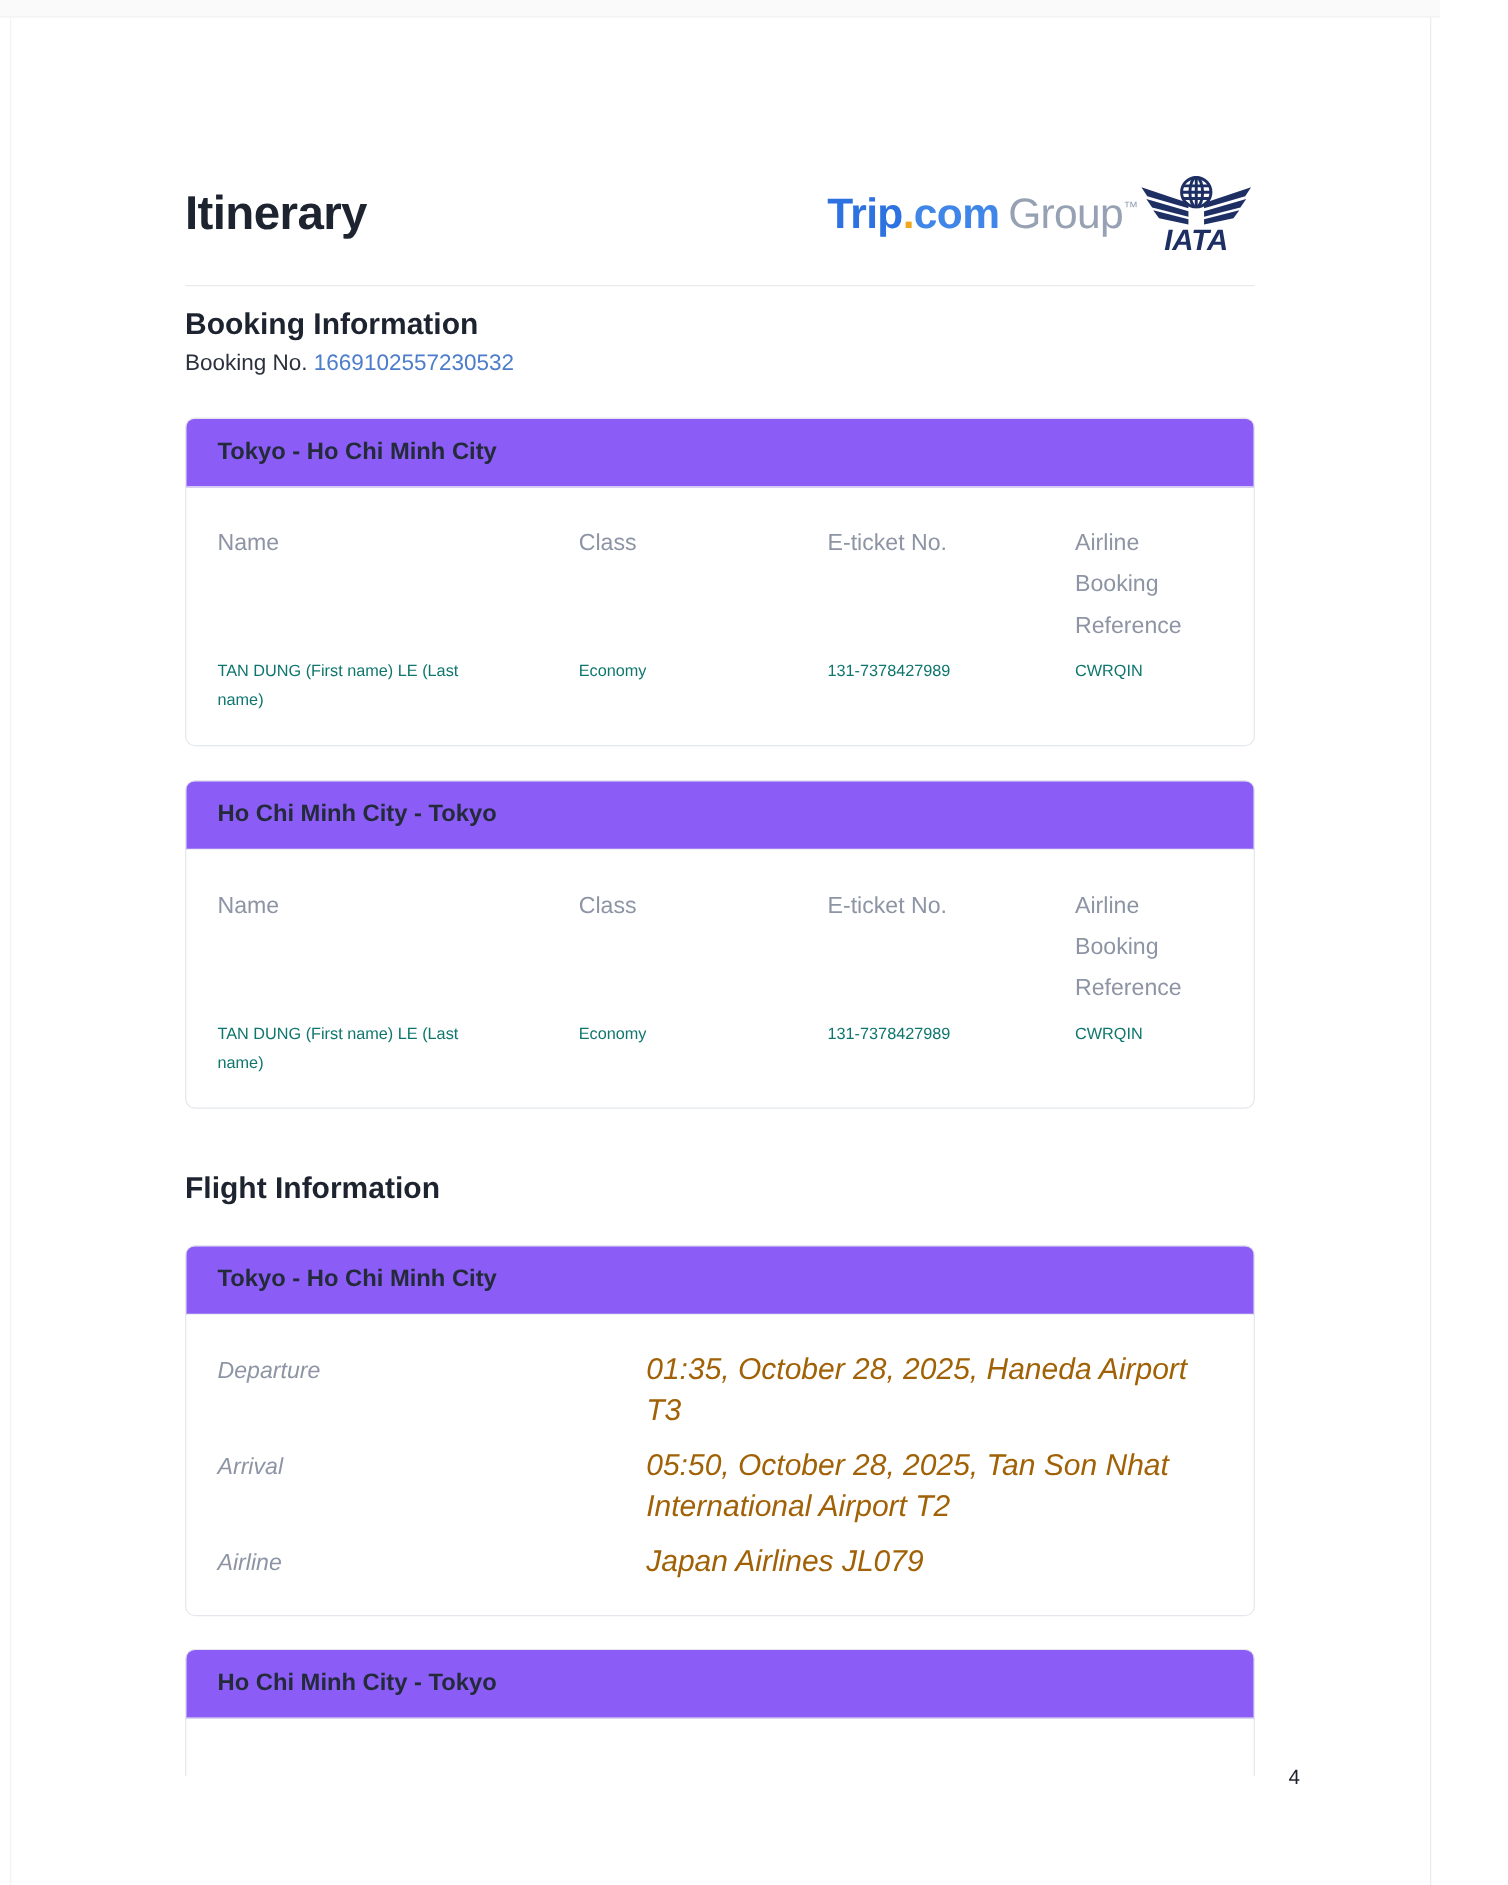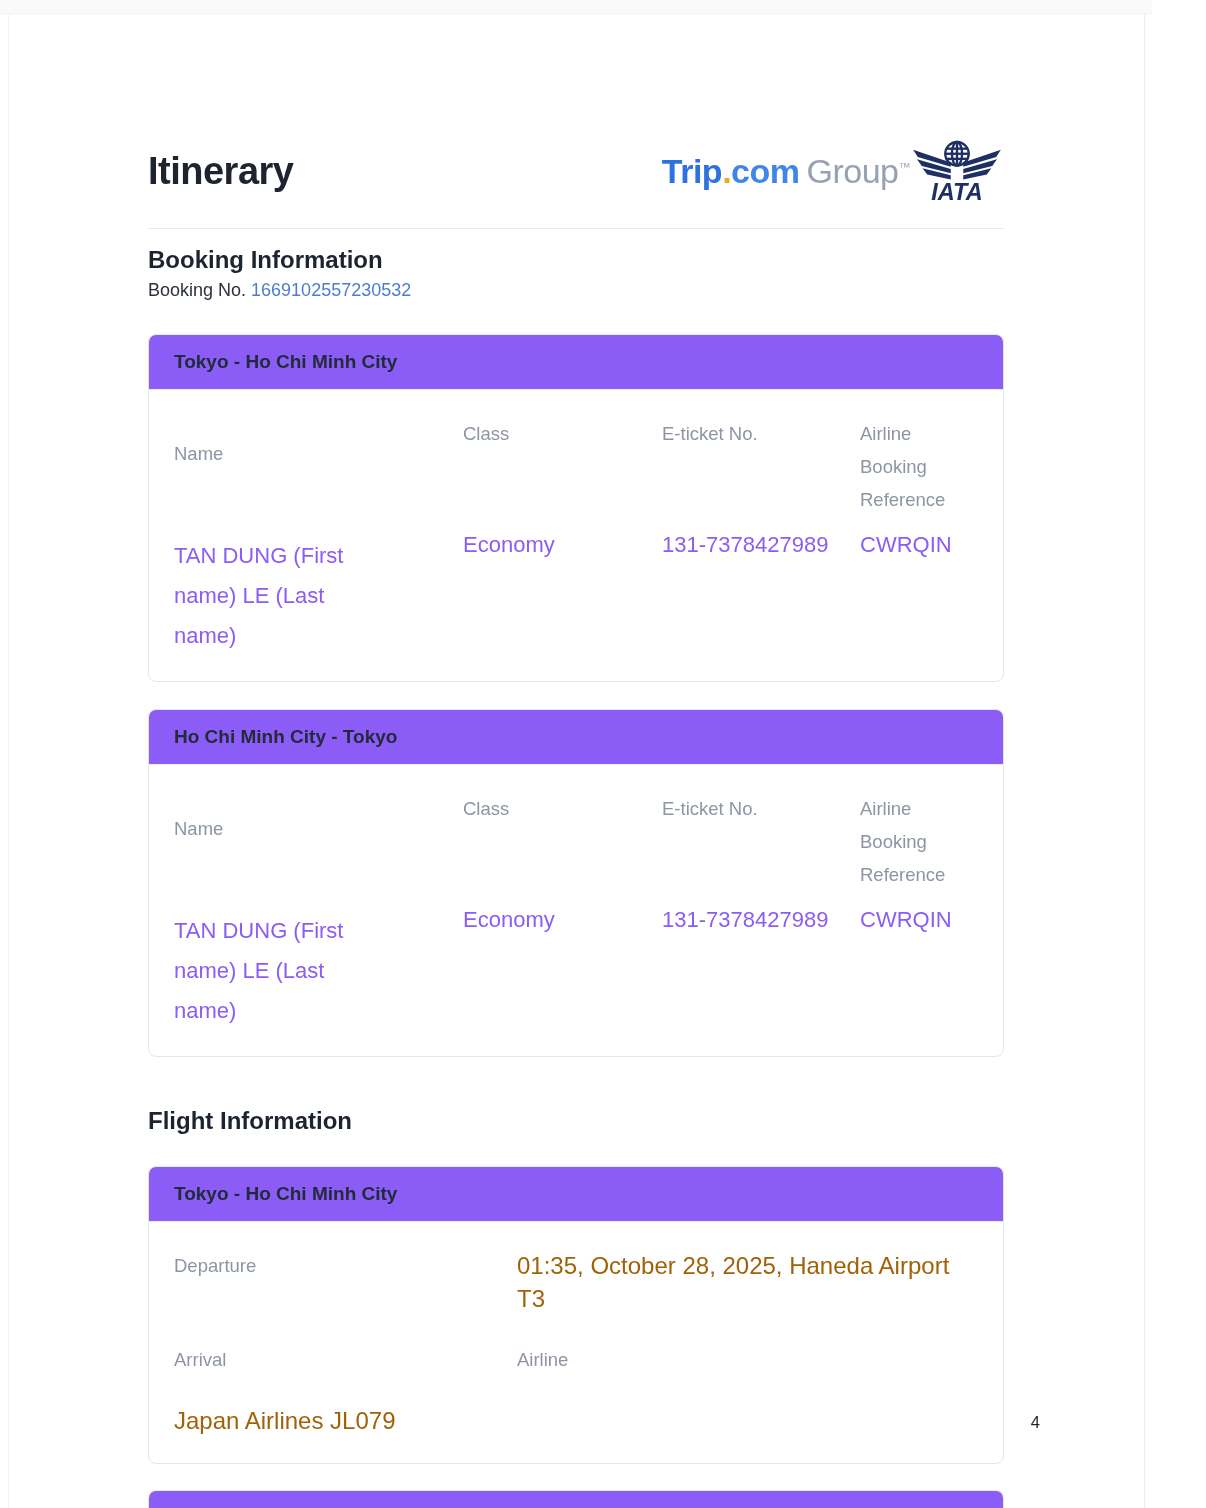--- a/index.html
+++ b/index.html
@@ -39,25 +39,25 @@
 
   
   .card { border:1px solid #e4e7ec; border-radius:8px; background:#fff; overflow:hidden; margin-top:27px; }
   .card-header { background:#8b5cf6; border-bottom:1px solid #edeff2; padding:14px 25px;
     font-size:19px; font-weight:700; color:#232b3a; line-height:26px; }
   .card-body { padding:27px 25px 15px; }
 
   
   .btable { display:grid; grid-template-columns:289px 199px 198px 1fr; }
   .bt-label { color:#8d95a5; font-size:18.5px; line-height:33px; padding-right:24px; }
-  .bt-value { margin-top:9px; color:#8b5cf6; font-size:22px; line-height:40px; padding-right:24px; padding-bottom:10px; }
-  .col-name { padding-right:78px;margin-top:20px; }
+  .bt-value { margin-top:9px; color:#0f766e; font-size:13px; line-height:23px; padding-right:24px; padding-bottom:10px; }
+  .col-name { padding-right:78px; }
 
   
-  .ftable { display:grid; grid-template-columns:343px 1fr; row-gap:28px; padding-bottom:11px; }
+  .ftable { display:grid; grid-template-columns:343px 1fr; row-gap:11px; padding-bottom:11px;font-style:italic; }
   .ft-label { color:#8d95a5; font-size:18.5px; line-height:33px; }
   .ft-value { color:#a16207; font-size:24px; line-height:33px; }
 
   .card-clipped { height:102px; border-bottom:none; border-radius:8px 8px 0 0; margin-top:26px; }
 
   .page-number { position:absolute; top:1413px; right:112px; font-size:16.5px; color:#1d222b; }
 </style>
 </head>
 <body>
 
@@ -135,20 +135,21 @@
 
     <h2 class="section-heading flight-heading">Flight Information</h2>
 
     <div class="card" style="margin-top:31px;">
       <div class="card-header">Tokyo - Ho Chi Minh City</div>
       <div class="card-body">
         <div class="ftable">
           <div class="ft-label">Departure</div>
           <div class="ft-value">01:35, October 28, 2025, Haneda Airport T3</div>
           <div class="ft-label">Arrival</div>
+          <div class="ft-value">05:50, October 28, 2025, Tan Son Nhat International Airport T2</div>
           <div class="ft-label">Airline</div>
           <div class="ft-value">Japan Airlines JL079</div>
         </div>
       </div>
     </div>
 
     <div class="card card-clipped">
       <div class="card-header">Ho Chi Minh City - Tokyo</div>
       <div class="card-body"></div>
     </div>

